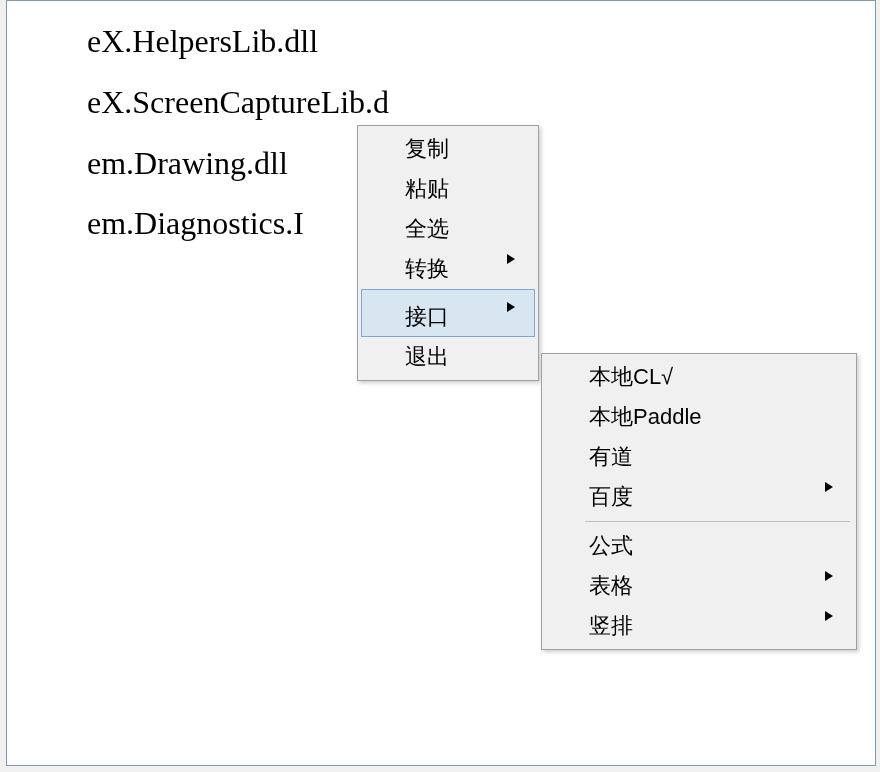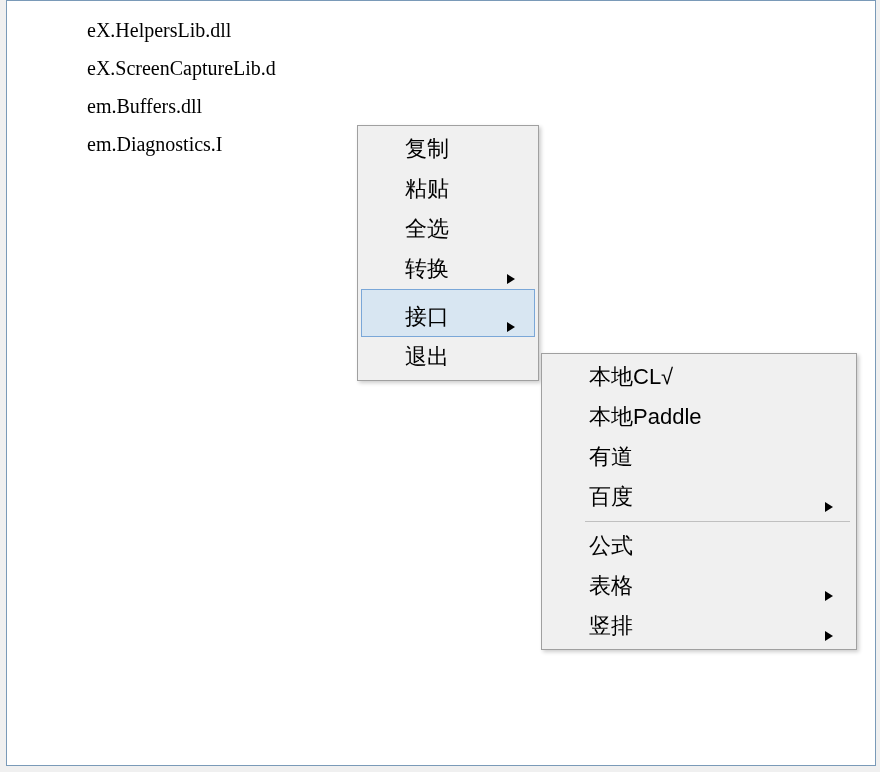--- a/index.html
+++ b/index.html
@@ -18,21 +18,21 @@
     top: 0;
     width: 870px;
     height: 766px;
     background: #ffffff;
     border: 1px solid #7a9ab8;
   }
   .text-area {
     position: absolute;
     left: 80px;
     top: 10px;
-    font-size: 20px;
+    font-size: 32px;
     color: #000;
     font-family: "Times New Roman", serif;
     line-height: 1.9;
   }
   .text-line {
     white-space: nowrap;
   }
   .menu {
     position: absolute;
     background: #f0f0f0;
@@ -46,21 +46,21 @@
     position: absolute;
     left: 3px;
     top: 3px;
     bottom: 3px;
     width: 34px;
     background: #f0f0f0;
   }
   .menu-item {
     position: relative;
     display: flex;
-    align-items: flex-end;
+    align-items: flex-start;
     padding: 5px 20px 5px 44px;
     white-space: nowrap;
     cursor: default;
     min-width: 140px;
   }
   .menu-item.highlighted {
     border: 1px solid #7aa7d8;
     background: #d8e6f2;
     padding: 12px 19px 4px 43px;
   }
@@ -88,21 +88,21 @@
   }
   #menu2 .menu-item { min-width: 260px; }
 </style>
 </head>
 <body>
 
 <div class="window">
   <div class="text-area">
     <div class="text-line">eX.HelpersLib.dll</div>
     <div class="text-line">eX.ScreenCaptureLib.d</div>
-    <div class="text-line">em.Buffers.dll</div>
+    <div class="text-line">em.Drawing.dll</div>
     <div class="text-line">em.Diagnostics.I</div>
   </div>
 
   <div class="menu" id="menu1">
     <div class="menu-gutter"></div>
     <div class="menu-item">
       <span>复制</span>
     </div>
     <div class="menu-item">
       <span>粘贴</span>

